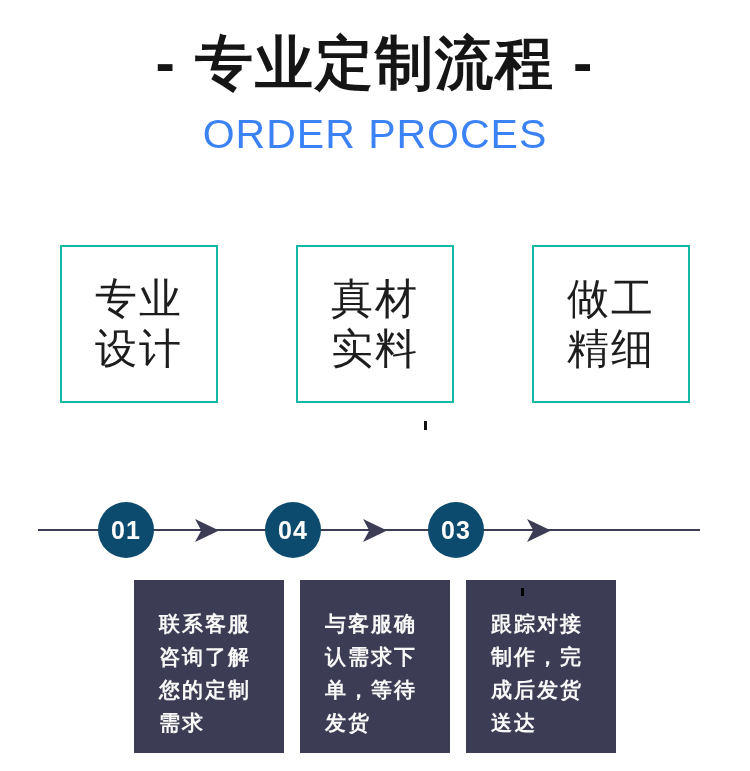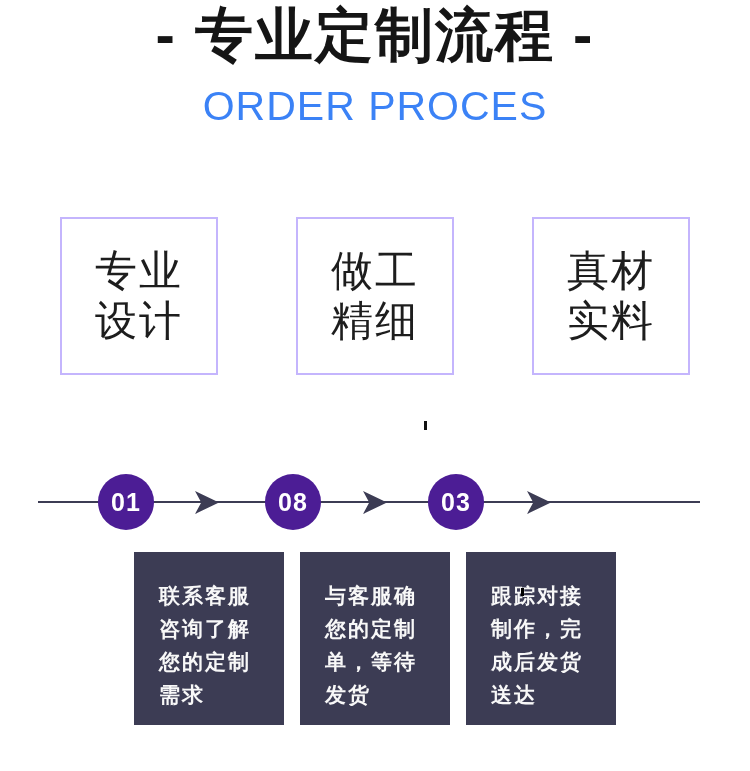--- a/index.html
+++ b/index.html
@@ -4,52 +4,52 @@
 <style>
   html,body{margin:0;padding:0;background:#ffffff;}
   body{
     width:750px;height:771px;overflow:hidden;position:relative;
     font-family:"Liberation Sans","DejaVu Sans",sans-serif;
     -webkit-font-smoothing:antialiased;
   }
   .page{position:relative;width:750px;height:771px;background:#ffffff;}
 
   
-  .header{text-align:center;}
+  .header{padding-top:28px;text-align:center;}
   .title{
     margin:0;font-size:58px;line-height:70px;font-weight:800;
     color:#151515;letter-spacing:2px;white-space:nowrap;
   }
   .subtitle{
     margin-top:14px;font-size:41px;line-height:44px;font-weight:300;
     color:#3b82f6;letter-spacing:1px;
   }
 
   
   .features{
     margin-top:89px;display:flex;justify-content:center;gap:78px;
   }
   .feature-box{
-    width:154px;height:154px;border:2px solid #c4b5fd;background:#ffffff;
+    width:154px;height:154px;border:2px solid #14b8a6;background:#ffffff;
     display:flex;align-items:center;justify-content:center;
   }
   .feature-text{
     font-size:42px;line-height:50px;color:#1d1d1d;font-weight:400;
     text-align:center;white-space:pre-line;letter-spacing:2px;
   }
 
   
   .timeline{position:relative;margin-top:67px;height:110px;}
   .tl-line{
     position:absolute;left:38px;width:662px;top:59px;height:2px;
     background:#3c3c54;
   }
   .tl-circle{
     position:absolute;top:32px;width:56px;height:56px;border-radius:50%;
-    background:#4c1d95;display:flex;align-items:center;justify-content:center;
+    background:#0c4a6e;display:flex;align-items:center;justify-content:center;
   }
   .tl-circle span{
     color:#ffffff;font-size:25px;font-weight:700;letter-spacing:1px;
   }
   .tl-circle.c1{left:98px;}
   .tl-circle.c2{left:265px;}
   .tl-circle.c3{left:428px;}
   .tl-circle.c4{left:595px;}
   .tl-arrow{
     position:absolute;top:49px;width:24px;height:23px;background:#3c3c54;
@@ -84,55 +84,55 @@
     <h1 class="title">- 专业定制流程 -</h1>
     <div class="subtitle">ORDER PROCES</div>
   </div>
 
   <div class="features">
     <div class="feature-box">
       <div class="feature-text">专业
 设计</div>
     </div>
     <div class="feature-box">
+      <div class="feature-text">真材
+实料</div>
+    </div>
+    <div class="feature-box">
       <div class="feature-text">做工
 精细</div>
-    </div>
-    <div class="feature-box">
-      <div class="feature-text">真材
-实料</div>
     </div>
   </div>
 
   <div class="timeline">
     <div class="tl-line"></div>
     <div class="tl-arrow a1"></div>
     <div class="tl-arrow a2"></div>
     <div class="tl-arrow a3"></div>
     <div class="tl-circle c1">
       <span>01</span>
     </div>
     <div class="tl-circle c2">
-      <span>08</span>
+      <span>04</span>
     </div>
     <div class="tl-circle c3">
       <span>03</span>
     </div>
   </div>
 
   <div class="steps">
     <div class="step-box">
       <div class="step-text">联系客服
 咨询了解
 您的定制
 需求</div>
     </div>
     <div class="step-box">
       <div class="step-text">与客服确
-您的定制
+认需求下
 单，等待
 发货</div>
     </div>
     <div class="step-box">
       <div class="step-text">跟踪对接
 制作，完
 成后发货
 送达</div>
     </div>
   </div>

